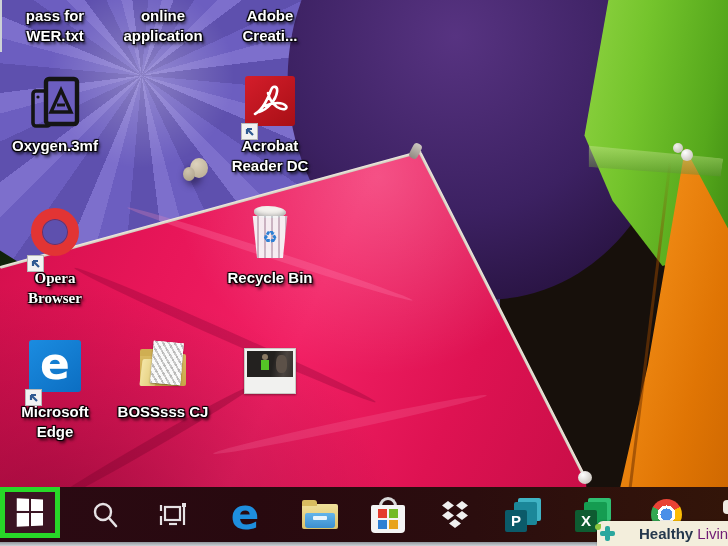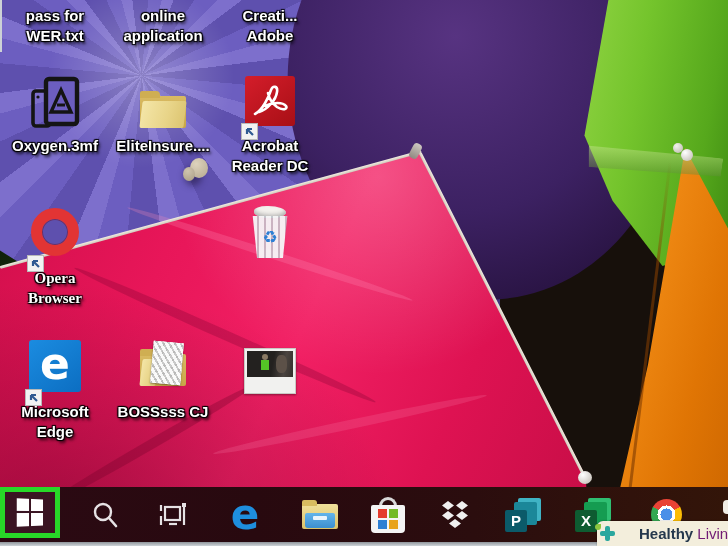--- a/index.html
+++ b/index.html
@@ -197,50 +197,39 @@
     </div>
   </div>
   <div class="di" style="left:2px; top:6px;">
     <div class="label">
       <div>pass for</div>
         <div>WER.txt</div>
     </div>
   </div>
   <div class="di" style="left:217px; top:6px;">
     <div class="label">
-      <div>Creati...</div>
-        <div>Adobe</div>
+      <div>Adobe</div>
+        <div>Creati...</div>
     </div>
   </div>
 
   <div class="di" style="left:2px; top:76px;">
     <div class="ic oxygen-ic" style="height:60px;">
       <svg width="50" height="56" viewBox="0 0 50 56">
         <rect x="3" y="15" width="17" height="35" rx="3" fill="none" stroke="#141414" stroke-width="3.6"></rect>
         <circle cx="8" cy="21" r="1.6" fill="#141414"></circle>
         <rect x="16" y="3" width="31" height="45" rx="3" fill="#6c5ec0" stroke="#141414" stroke-width="4.4"></rect>
         <path d="M31 14 L41 36 L21 36 Z" fill="none" stroke="#141414" stroke-width="3.4"></path>
         <path d="M27 29 L35 29" stroke="#141414" stroke-width="3"></path>
       </svg>
     </div>
     <div class="label">
       <div>Oxygen.3mf</div>
     </div>
   </div>
-  <div class="di" style="left:110px; top:76px;">
-    <div class="ic" style="height:60px; padding-top:14px;">
-      <div class="folder">
-        <div class="back"></div>
-        <div class="front"></div>
-      </div>
-    </div>
-    <div class="label">
-      <div>EliteInsure....</div>
-    </div>
-  </div>
   <div class="di" style="left:217px; top:76px;">
     <div class="ic" style="height:60px;">
       <div class="acrobat">
         <svg width="42" height="34" viewBox="0 0 42 34">
           <path d="M6 30 C 14 26, 20 12, 22 6 C 24 1, 29 2, 28 8 C 27 16, 18 26, 10 28 M 16 22 C 24 18, 34 18, 37 22 C 39 25, 34 27, 28 23 C 24 20, 20 14, 19 9" fill="none" stroke="#ffffff" stroke-width="2.6" stroke-linecap="round"></path>
         </svg>
       </div>
       <div class="overlay-arrow">
         <svg width="11" height="11" viewBox="0 0 11 11">
             <path d="M9 9 L3 3 M3 3 h5 M3 3 v5" stroke="#2f5a92" stroke-width="2.2" fill="none"></path>
@@ -268,20 +257,23 @@
     </div>
   </div>
   <div class="di" style="left:217px; top:204px;">
     <div class="ic" style="height:64px; padding-top:4px;">
       <div class="bin">
         <div class="paper"></div>
         <div class="body">
             <span class="recycle">♻</span>
           </div>
       </div>
+    </div>
+    <div class="label">
+      <div>Recycle Bin</div>
     </div>
   </div>
 
   <div class="di" style="left:2px; top:340px;">
     <div class="ic" style="height:62px;">
       <div class="edge-sq">
           <span>e</span>
         </div>
       <div class="overlay-arrow">
         <svg width="11" height="11" viewBox="0 0 11 11">

